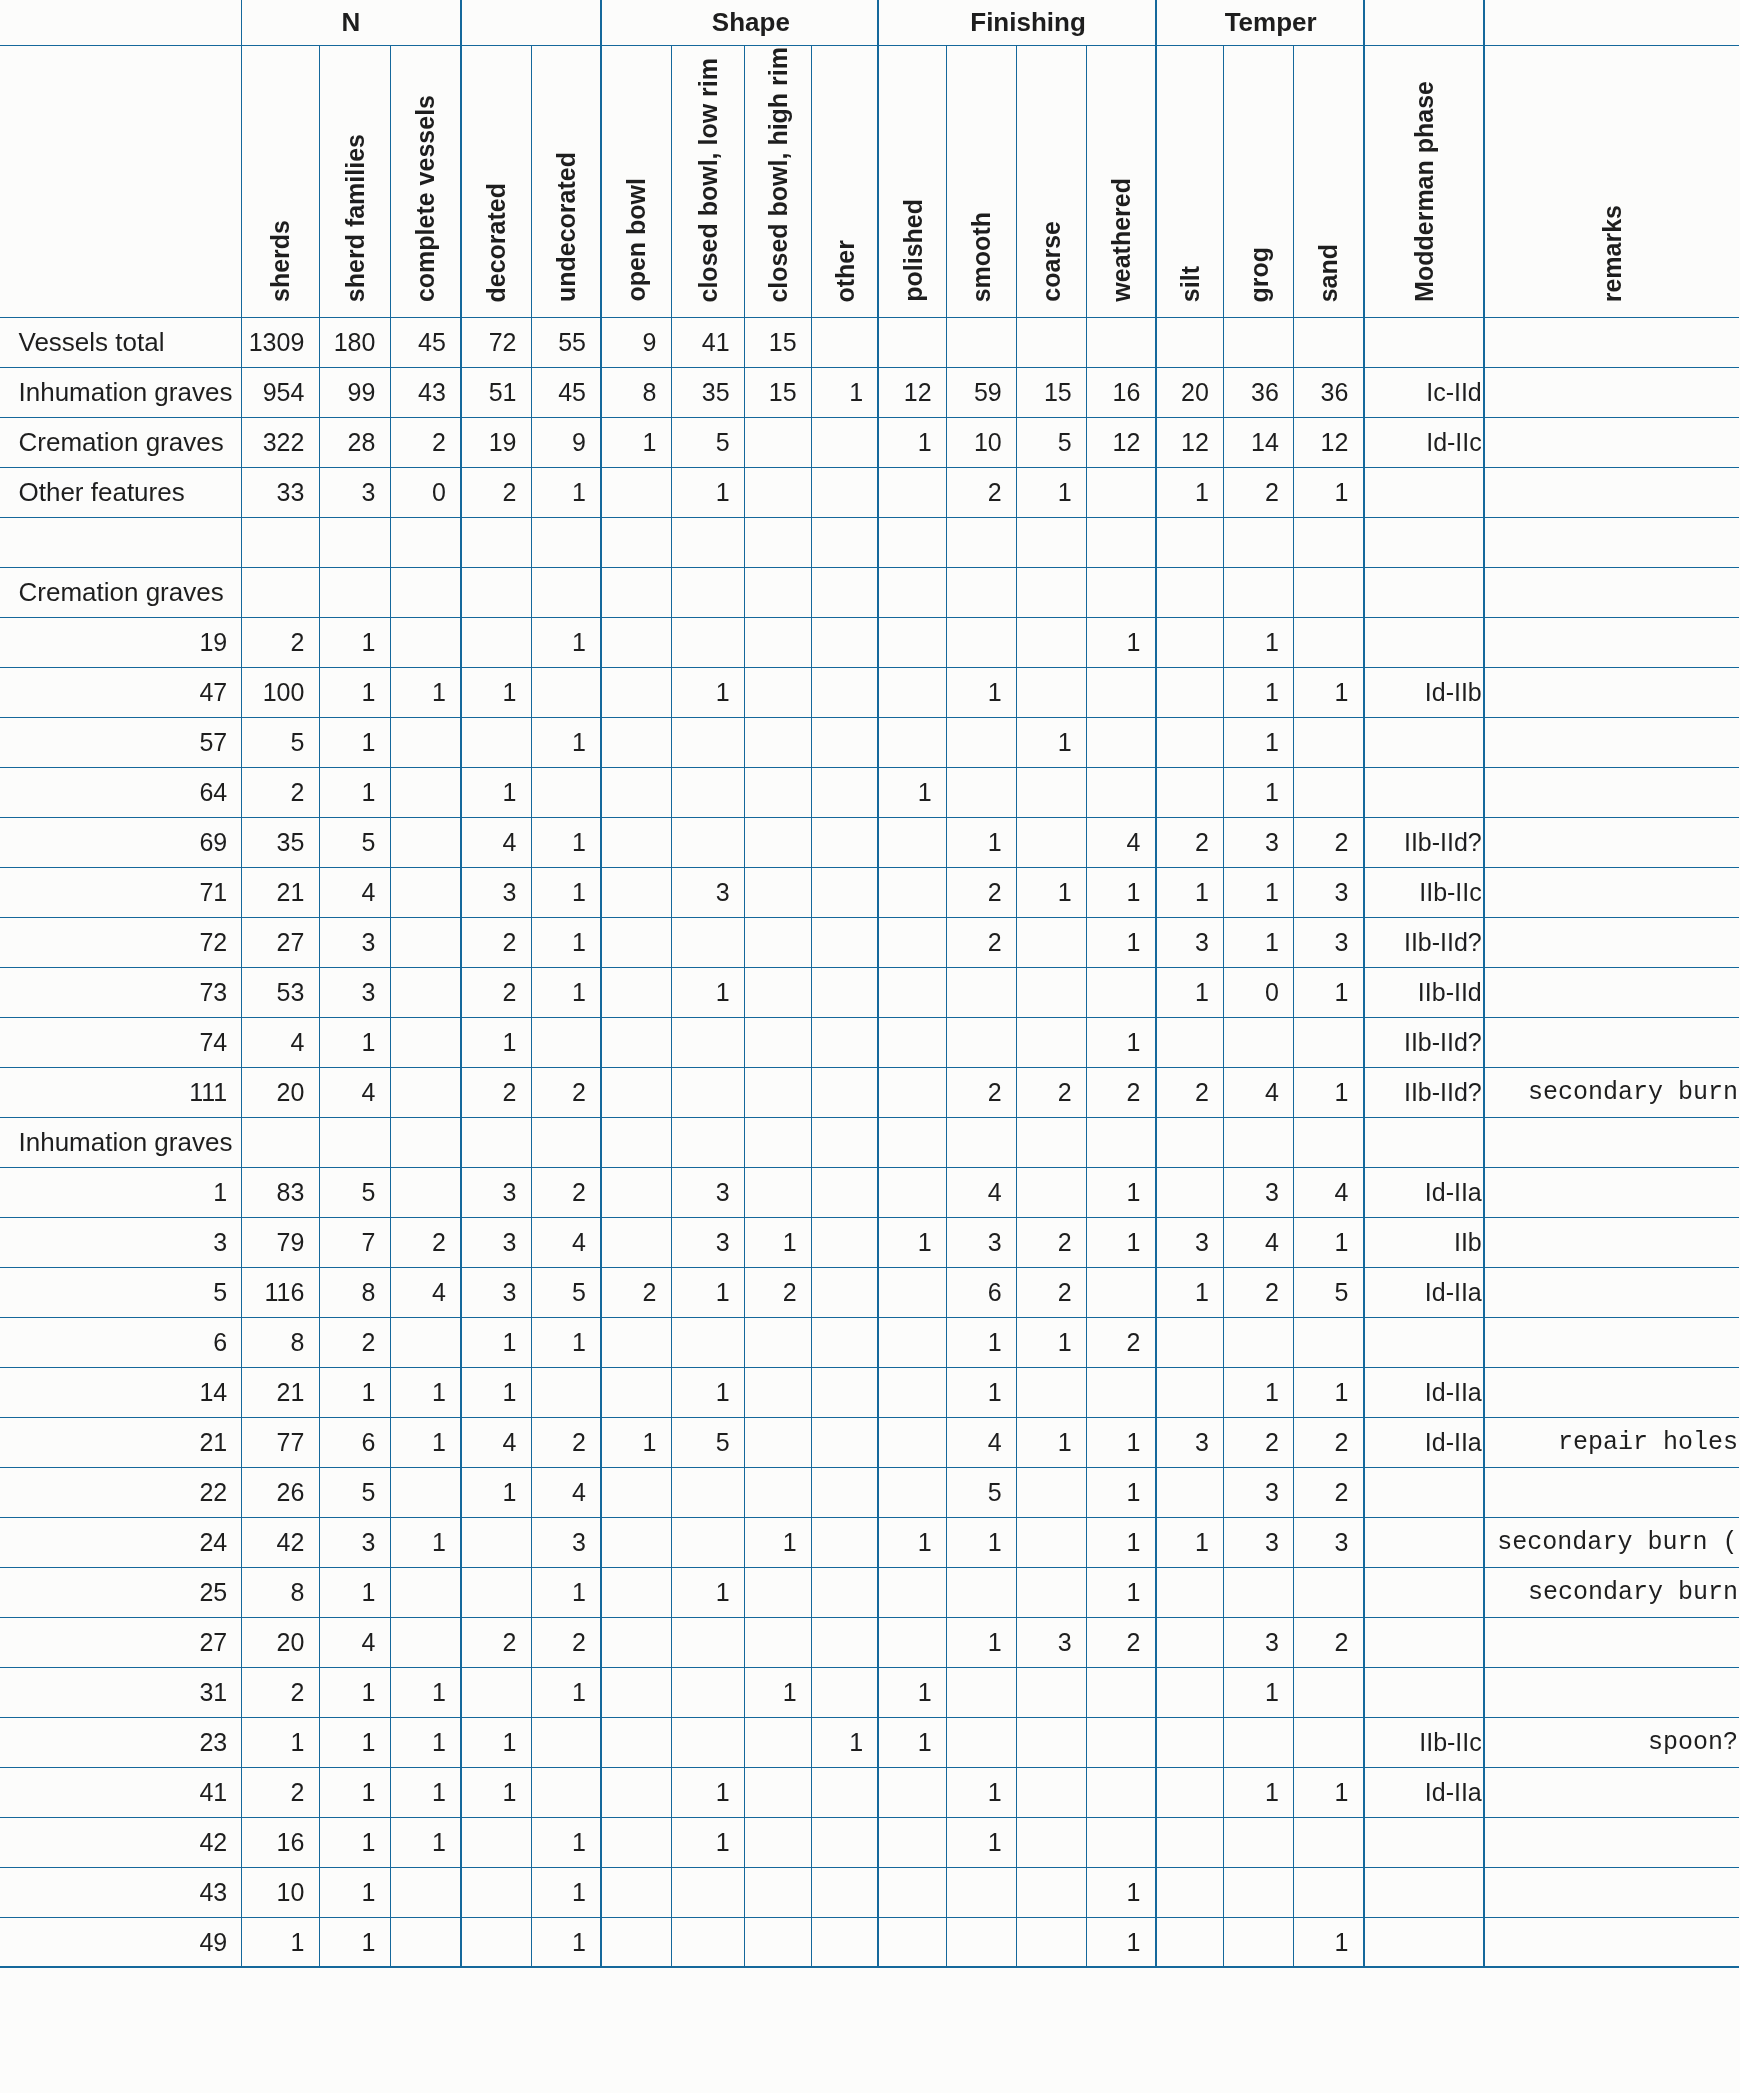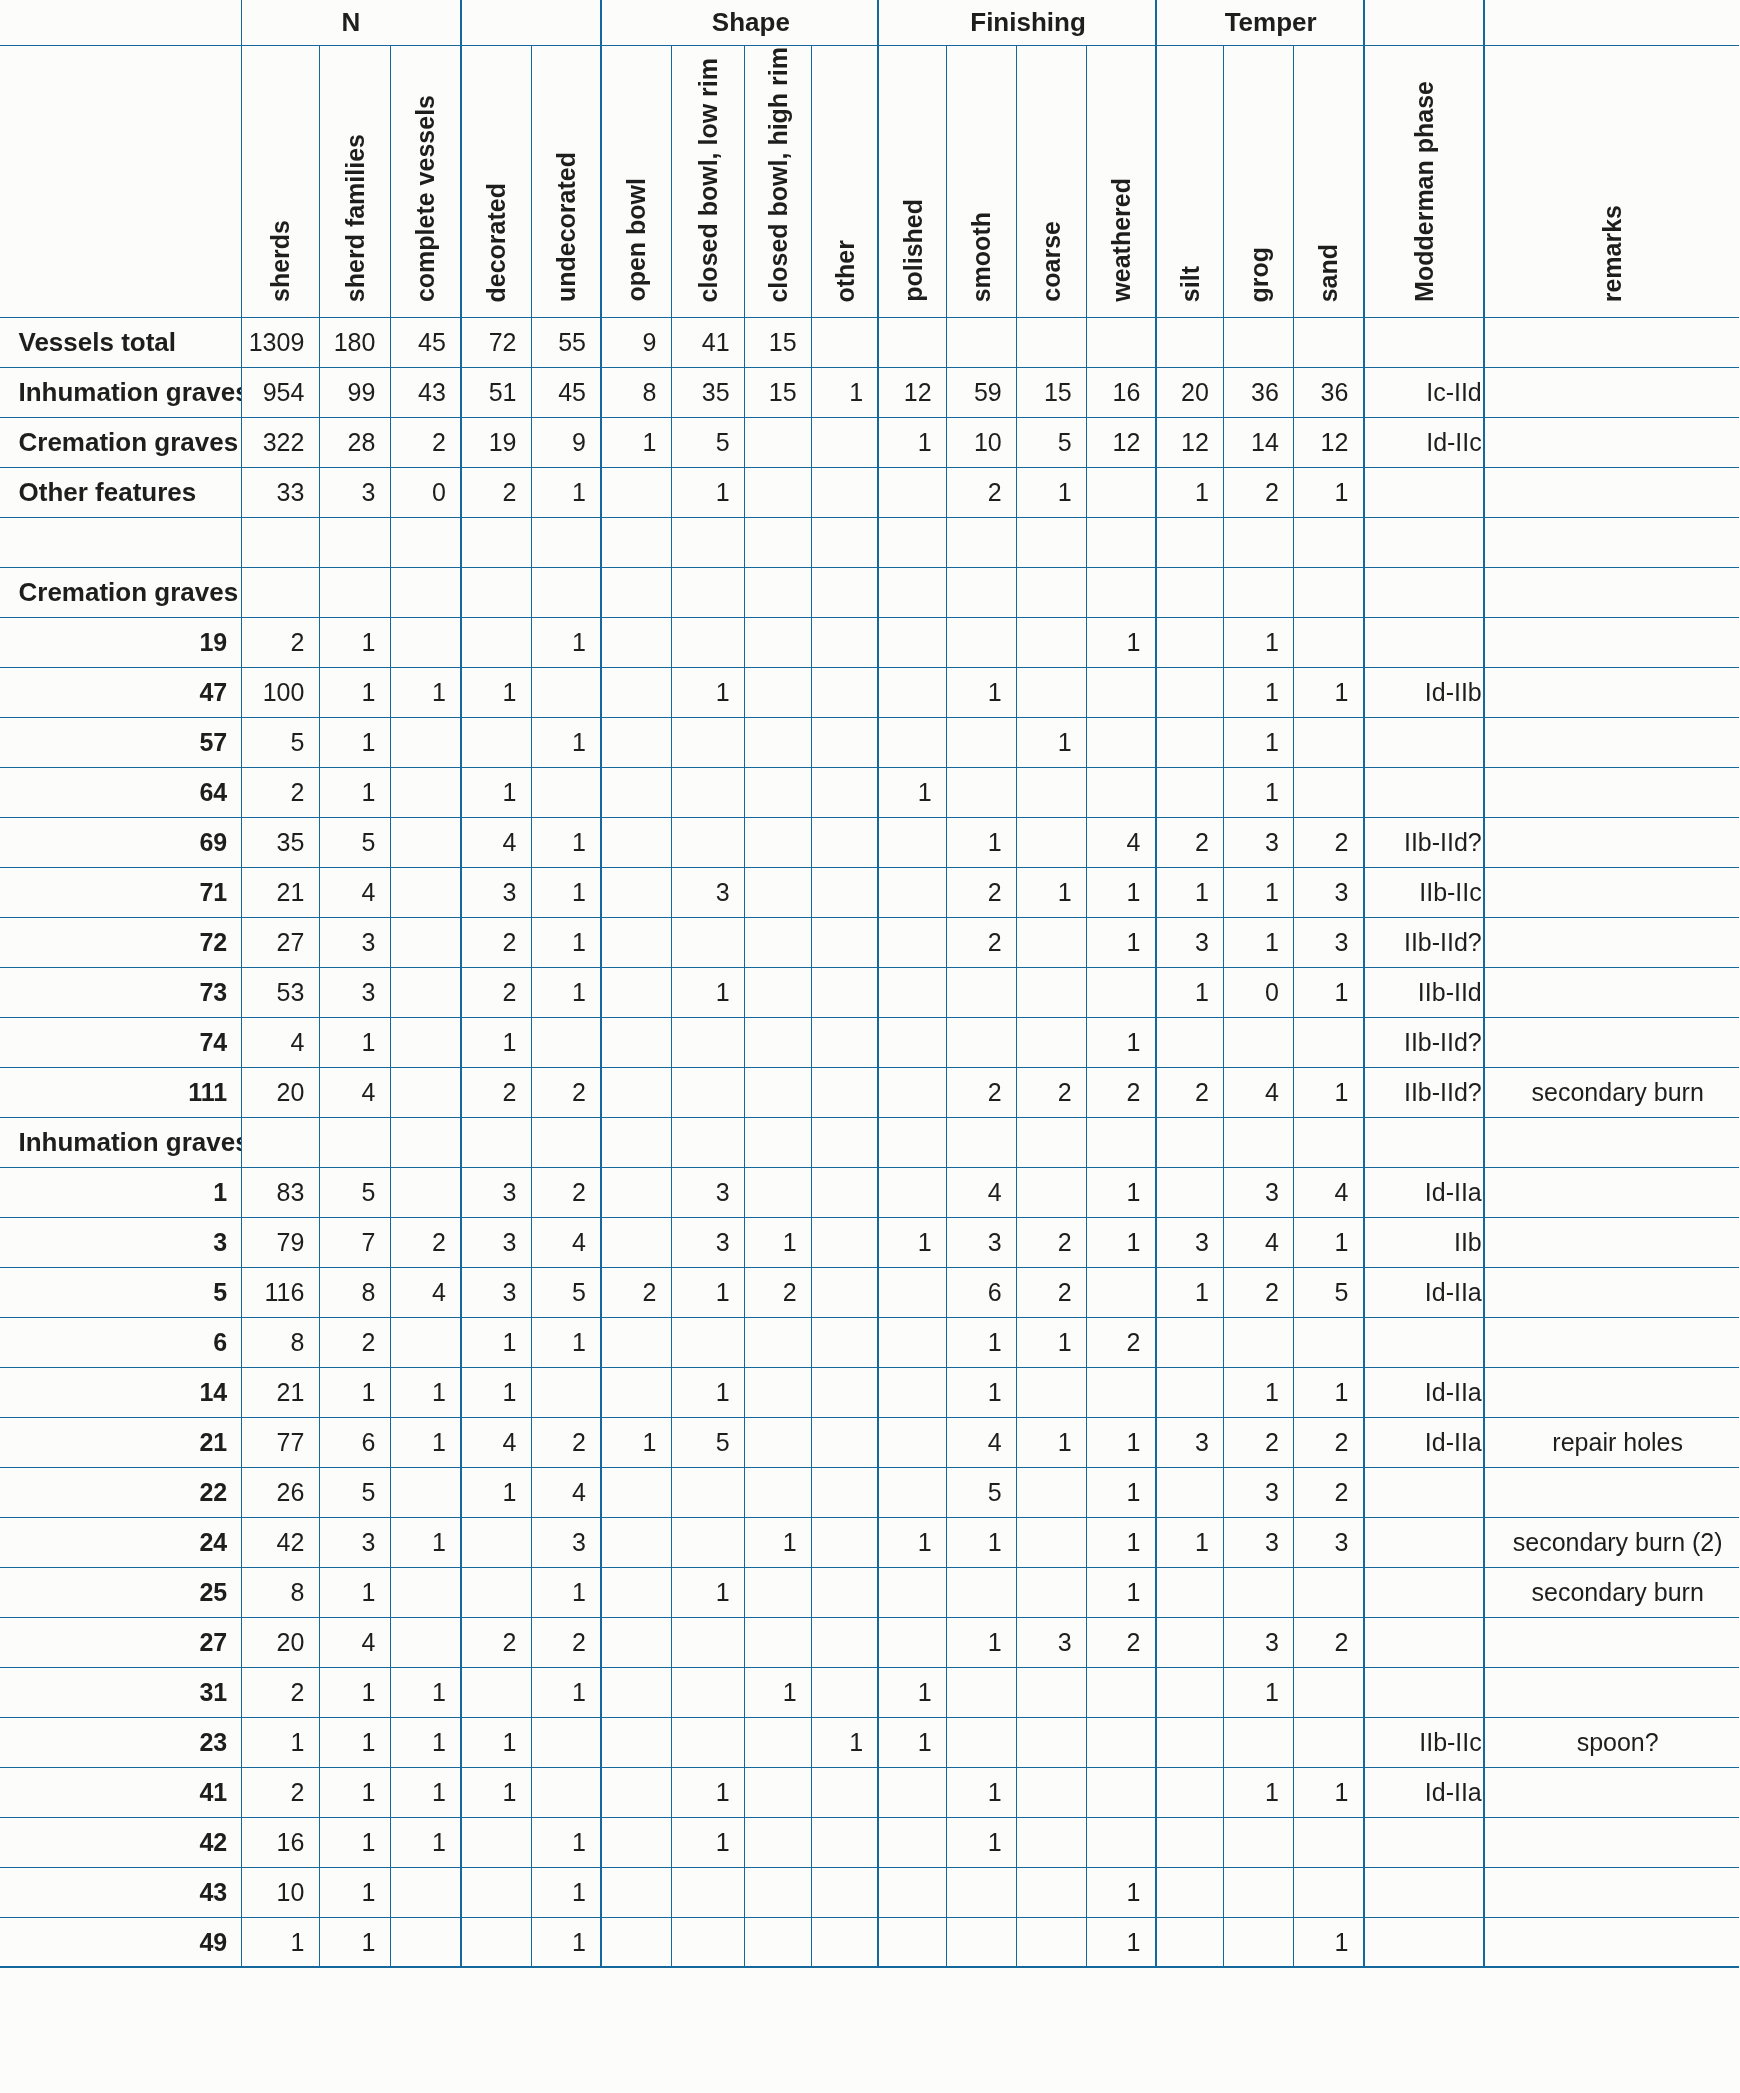--- a/index.html
+++ b/index.html
@@ -67,31 +67,30 @@
     vertical-align: middle;
     font-size: 25px;
   }
   tbody tr:last-child td, tbody tr:last-child th { border-bottom: 2.5px solid var(--border); }
   tbody td.gb { border-left-width: 2.5px; }
   tbody th.rowlabel {
     border-left: none;
     text-align: left;
     padding-left: 18.5px;
     font-size: 26px;
-    font-weight: bold;
   }
   tbody tr.grave th.rowlabel {
     text-align: right;
     padding-left: 0;
     padding-right: 13.4px;
     font-size: 25px;
   }
   td.num    { text-align: right; padding-right: 14.3px; }
   td.phase  { text-align: right;  padding-left: 14.3px; }
-  td.remark { text-align: center;  padding-left: 12.6px; }
+  td.remark { text-align: right;  padding-left: 12.6px; font-family: Liberation Mono, monospace; }
 </style>
 </head>
 <body>
 
 <table id="pottery-table">
   <colgroup id="cols">
       <col style="width: 241px;">
       <col style="width: 78px;">
       <col style="width: 71px;">
       <col style="width: 71px;">

